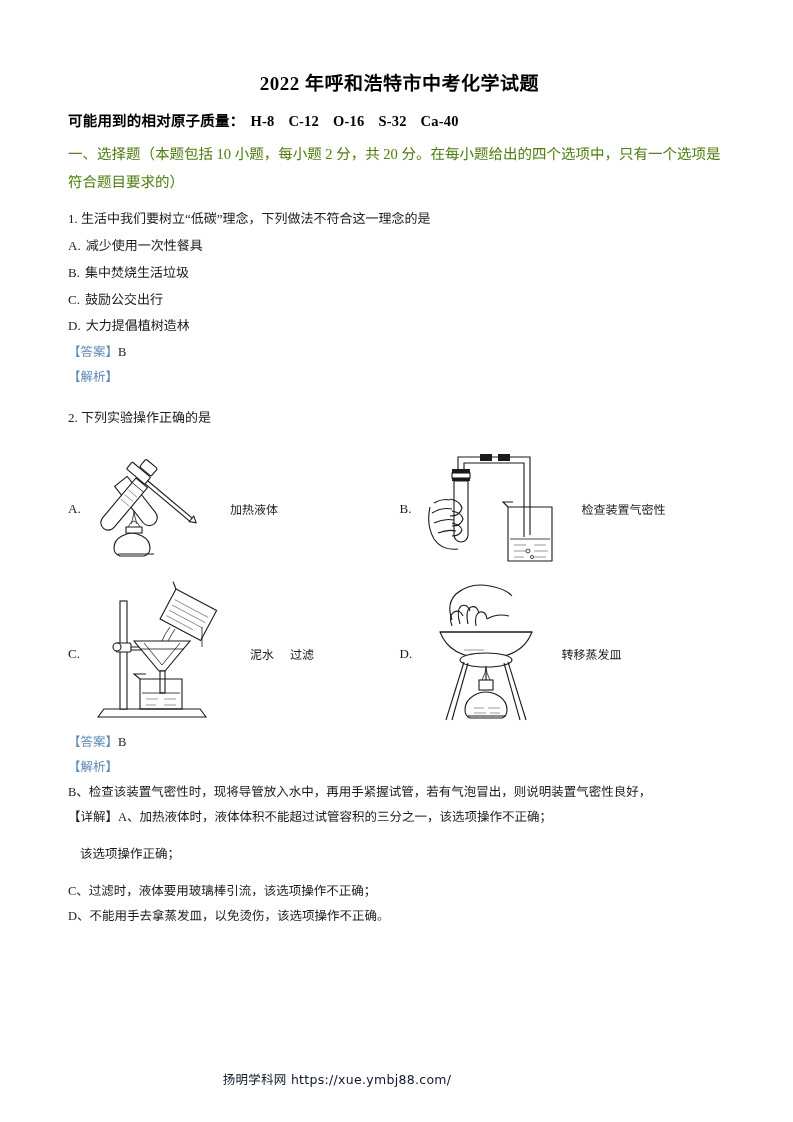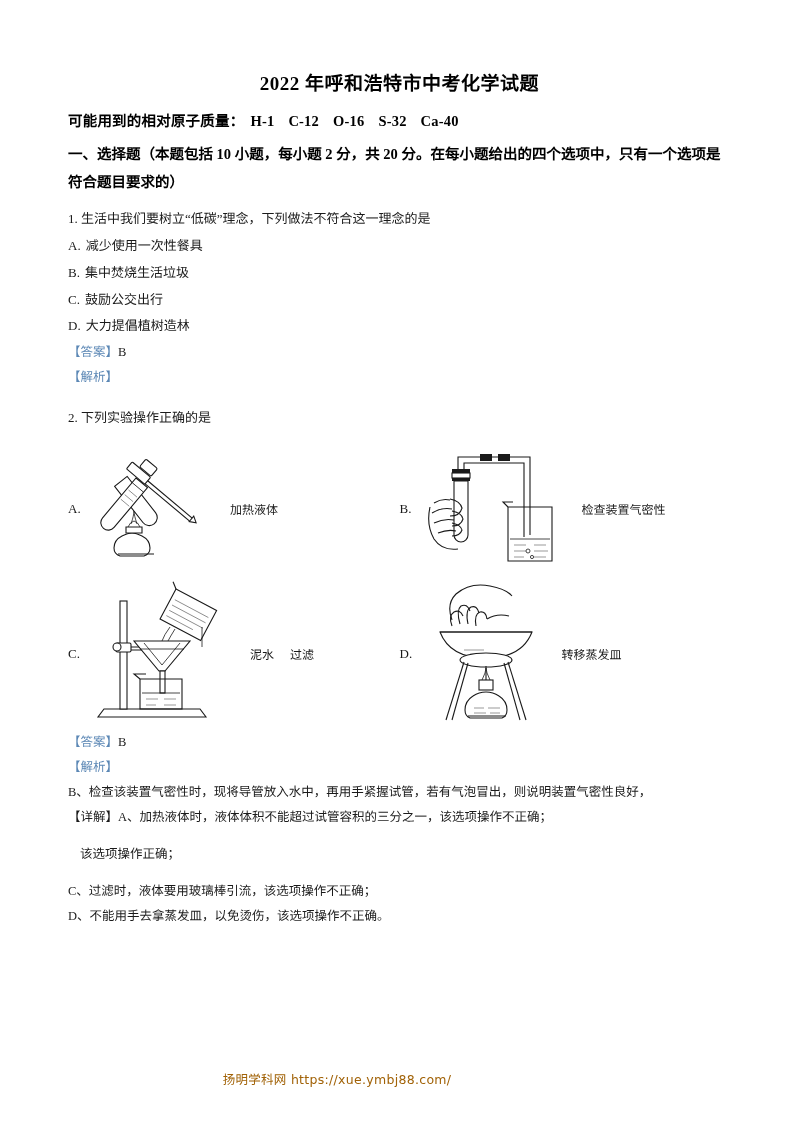--- a/index.html
+++ b/index.html
@@ -36,24 +36,24 @@
     font-size: 14.5px;
     font-weight: bold;
     margin: 0 0 10px 0;
     letter-spacing: 0.2px;
     color: #000;
   }
   .atomic-line .masses { margin-left: 6px; }
   .atomic-line .mass { margin-right: 14px; }
   .section-head {
     font-size: 14.5px;
-    font-weight: bold;
+    font-weight: normal;
     line-height: 1.95;
     margin: 0 0 6px 0;
-    color: #000000;
+    color: #4d7c0f;
   }
   .q-stem {
     font-size: 13px;
     line-height: 1.9;
     margin: 10px 0 2px 0;
   }
   .opts {
     position: relative;
     font-size: 13px;
     line-height: 2.05;
@@ -112,39 +112,39 @@
   }
   .fig-cap .cap2 { margin-left: 16px; }
   .watermark {
     position: absolute;
     left: 0;
     top: 1069px;
     width: 674px;
     text-align: center;
     font-family: "DejaVu Sans", sans-serif;
     font-size: 12.5px;
-    color: #a16207;
+    color: #0f172a;
     letter-spacing: 0.3px;
   }
   svg { display: block; overflow: visible; }
   .ln { fill: none; stroke: #1a1a1a; stroke-width: 1.1; }
   .ln-t { fill: none; stroke: #1a1a1a; stroke-width: 0.8; }
   .fillk { fill: #1a1a1a; stroke: none; }
   .wh { fill: #ffffff; stroke: #1a1a1a; stroke-width: 1.1; }
   .hatch { fill: none; stroke: #555; stroke-width: 0.6; }
 </style>
 </head>
 <body>
 
 <div class="page">
 
   <div class="doc-title">2022 年呼和浩特市中考化学试题</div>
 
   <div class="atomic-line">
-    <span>可能用到的相对原子质量：</span><span class="masses"><span class="mass">H-1</span><span class="mass">C-12</span><span class="mass">O-16</span><span class="mass">S-32</span><span class="mass">Ca-40</span></span>
+    <span>可能用到的相对原子质量：</span><span class="masses"><span class="mass">H-8</span><span class="mass">C-12</span><span class="mass">O-16</span><span class="mass">S-32</span><span class="mass">Ca-40</span></span>
   </div>
 
   <div class="section-head">一、选择题（本题包括 10 小题，每小题 2 分，共 20 分。在每小题给出的四个选项中，只有一个选项是符合题目要求的）</div>
 
   <div class="q-stem">
     <span>1.</span>
     <span>生活中我们要树立“低碳”理念，下列做法不符合这一理念的是</span>
   </div>
 
   <div class="opts">

